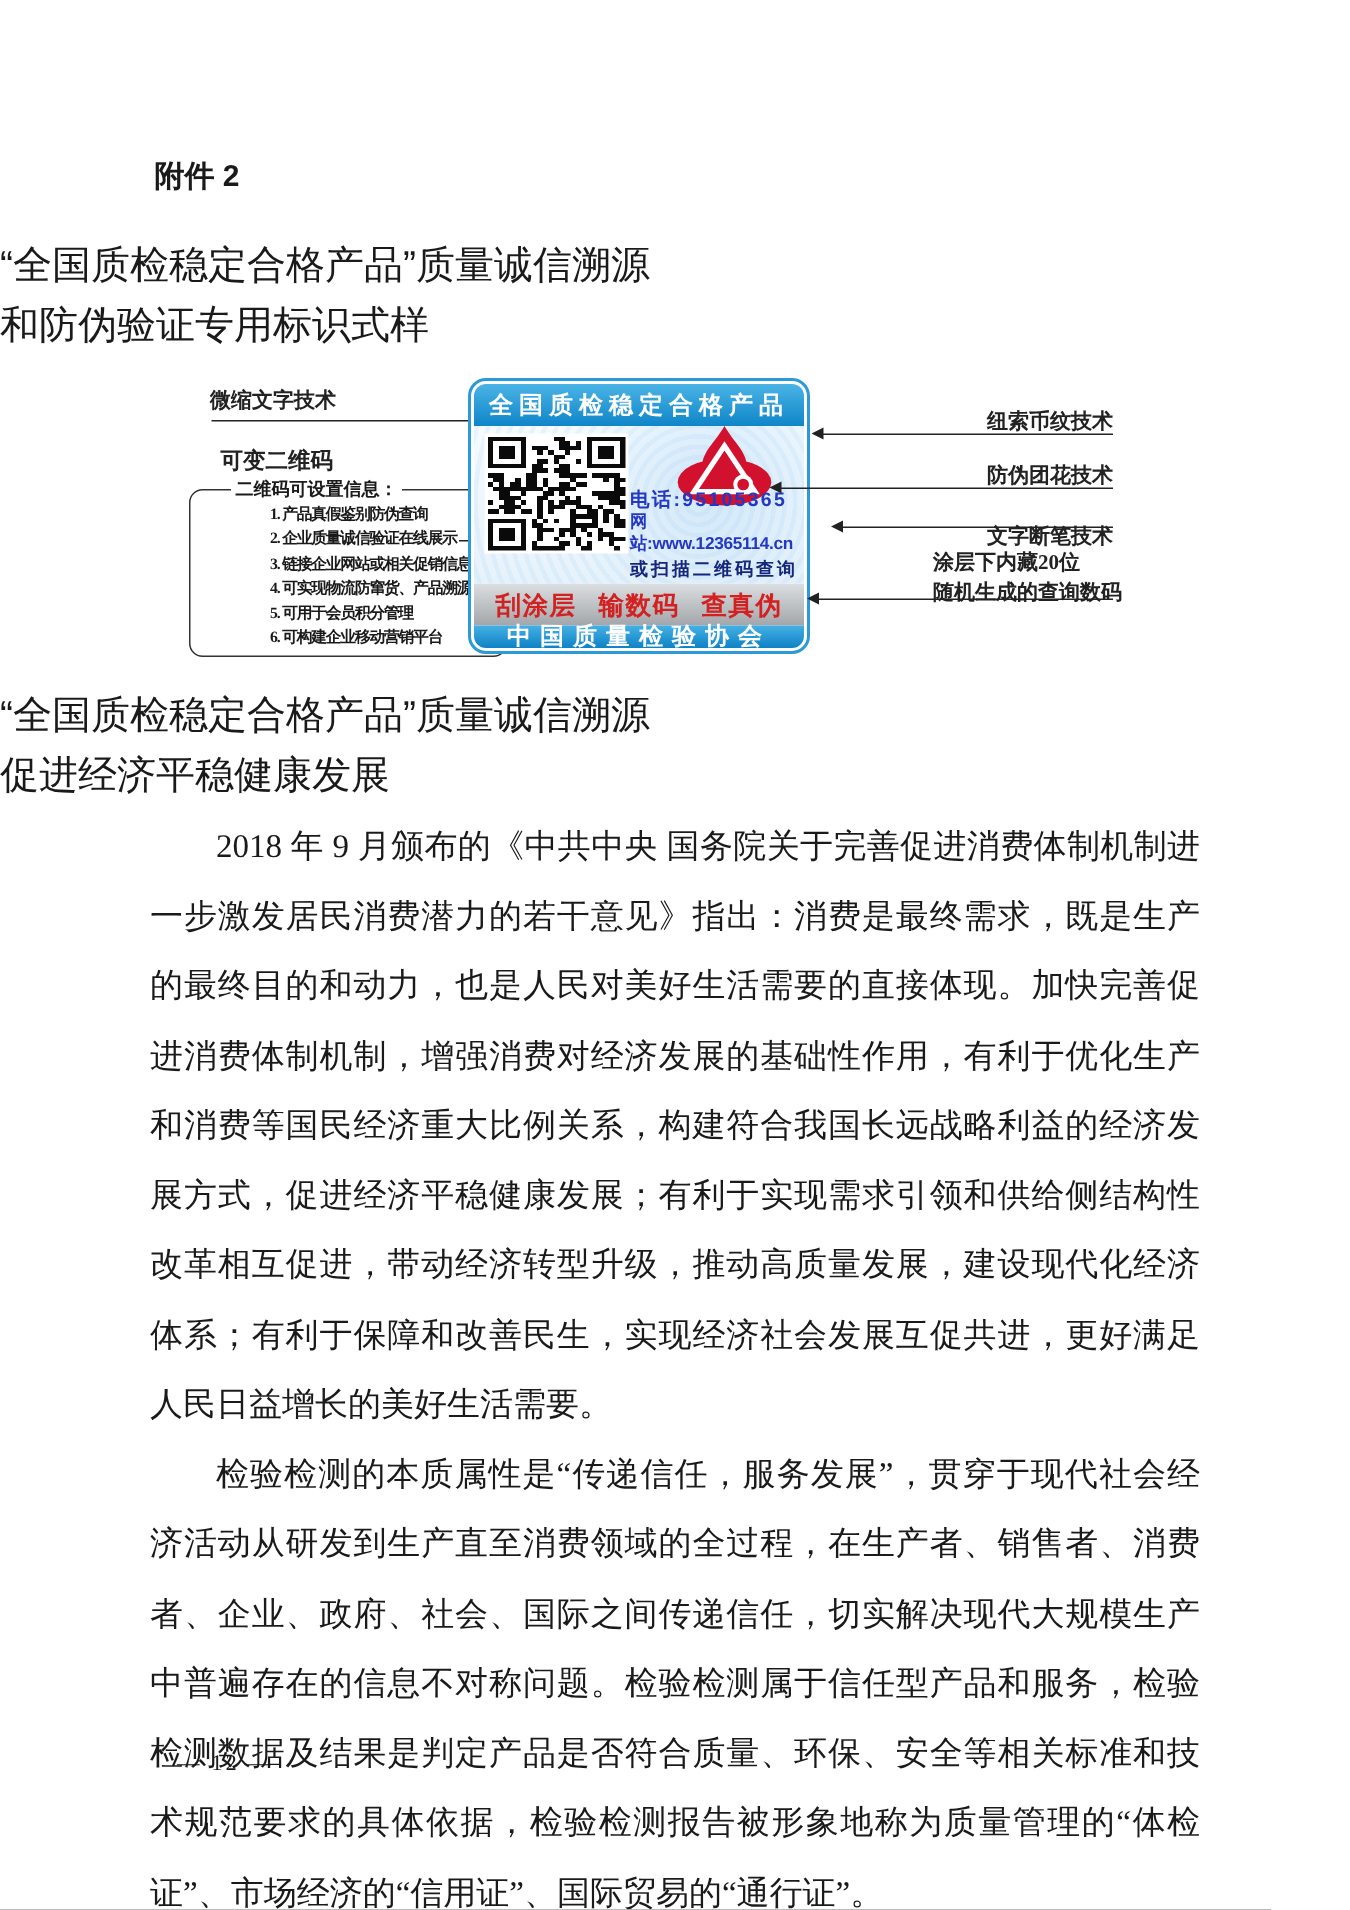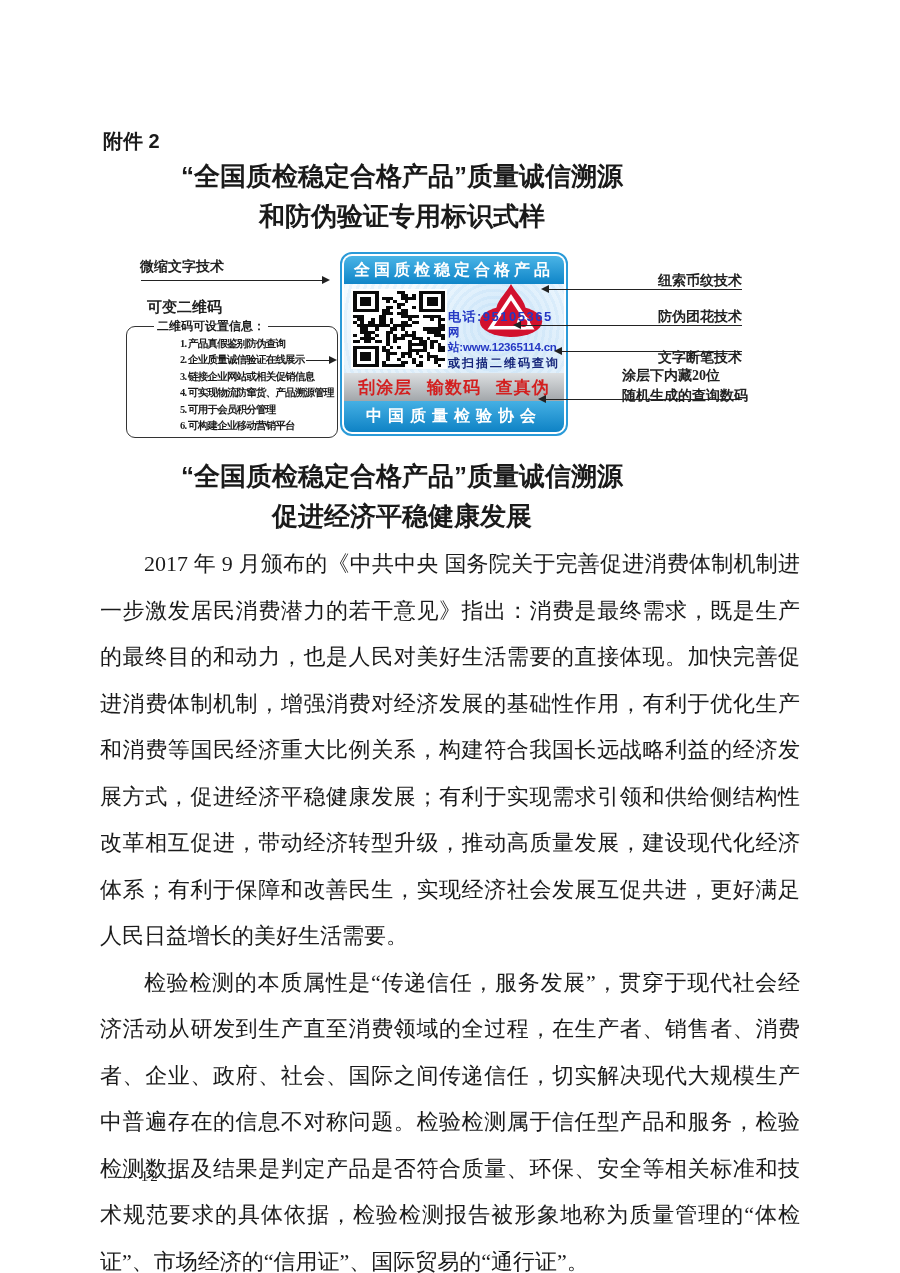--- a/index.html
+++ b/index.html
@@ -2,50 +2,50 @@
 <html><head>
 <meta charset="utf-8">
 <style>
   * { box-sizing: border-box; margin: 0; padding: 0; }
   html,body { background:#888; }
   .page {
     position: relative; width: 900px; height: 1273px;
     margin: 0 auto; background: #ffffff; overflow: hidden;
     font-family: "Liberation Serif", serif; color:#1a1a1a;
   }
-  .attachment { position:absolute; left:103px; top:128px; font-size:20px; font-family:"Liberation Sans",sans-serif; font-weight:600; }
-  .doc-title { position:absolute; left:0; width:804px; text-align:center;
-    font-family:"Liberation Sans",sans-serif; font-weight:bold; font-size:26px; line-height:40px; }
+  .attachment { position:absolute; left:103px; top:104px; font-size:20px; font-family:"Liberation Sans",sans-serif; font-weight:600; }
+  .doc-title { position:absolute; left:0; width:804px; text-align:left;
+    font-family:"Liberation Sans",sans-serif; font-weight:normal; font-size:26px; line-height:40px; }
   .title-style { top:156px; }
   .title-intro { top:456px; }
 
   
   .figure { position:absolute; left:0; top:248px; width:900px; height:205px;padding-left:35px; }
   .conn { position:absolute; height:0; border-top:1.6px solid #222; }
   .conn.arrow-right::after { content:""; position:absolute; right:-2px; top:-4.6px;
     border-top:4px solid transparent; border-bottom:4px solid transparent; border-left:8px solid #222; }
   .conn.arrow-left::before { content:""; position:absolute; left:-2px; top:-4.6px;
     border-top:4px solid transparent; border-bottom:4px solid transparent; border-right:8px solid #222; }
   .ann { position:absolute; font-size:14px; font-weight:600; color:#222; white-space:nowrap; }
   .ann-right { right:158px; text-align:right; }
   .qr-box { position:absolute; left:126px; top:70px; width:180px; border:1.5px solid #333;
     border-radius:9px; padding:1px 3px 3px 5px; background:#fff; }
   .qr-box legend { font-size:12px; font-weight:bold; padding:0 3px; margin-left:22px; white-space:nowrap; }
   .qr-box div { font-size:10.5px; letter-spacing:-0.8px; line-height:16.4px; font-weight:600; white-space:nowrap;margin-left:48px; }
 
   
-  .sticker { position:absolute; left:340px; top:4px; width:228px; height:184px;
+  .sticker { position:absolute; left:312px; top:4px; width:228px; height:184px;
     border:2px solid #2a9ad8; border-radius:12px; background:#fff; padding:2px; }
   .sticker-inner { width:100%; height:100%; border-radius:8px; overflow:hidden;
     display:flex; flex-direction:column; }
   .band { display:flex; align-items:center; justify-content:center; white-space:nowrap;
     font-family:"Liberation Sans",sans-serif; font-weight:bold; }
   .band-top { height:28px; background:linear-gradient(180deg,#4ab4e6,#0f85c8);
     color:#fff; font-size:16px; letter-spacing:4px; }
-  .band-bottom { height:31px; background:linear-gradient(180deg,#45b0e4,#0e82c5);
+  .band-bottom { height:15px; background:linear-gradient(180deg,#45b0e4,#0e82c5);
     color:#fff; font-size:16px; letter-spacing:6px; }
   .band-scratch { height:28px; background:linear-gradient(180deg,#dcdfe1,#a2a6aa);
     color:#d32020; font-size:17px; letter-spacing:1px; word-spacing:9px; }
   .sticker-mid { flex:1; position:relative;
     background:
       radial-gradient(circle at 72% 35%, rgba(140,195,240,.30), transparent 55%),
       repeating-radial-gradient(circle at 68% 48%, rgba(150,200,240,.14) 0 3px, transparent 3px 7px),
       linear-gradient(180deg,#f5fbff,#e6f2fb);
   }
   .qr-wrap { position:absolute; left:7px; top:5px; width:96px; height:80px; background:#fff; padding:2px; }
@@ -444,19 +444,19 @@
     </div>
     <div class="conn arrow-left" style="left:540px; top:151px; width:202px;"></div>
   </div>
 
   <div class="doc-title title-intro">
     <div>“全国质检稳定合格产品”质量诚信溯源</div>
     <div>促进经济平稳健康发展</div>
   </div>
 
   <div class="body-text">
-    <p>2017 年 9 月颁布的《中共中央 国务院关于完善促进消费体制机制进一步激发居民消费潜力的若干意见》指出：消费是最终需求，既是生产的最终目的和动力，也是人民对美好生活需要的直接体现。加快完善促进消费体制机制，增强消费对经济发展的基础性作用，有利于优化生产和消费等国民经济重大比例关系，构建符合我国长远战略利益的经济发展方式，促进经济平稳健康发展；有利于实现需求引领和供给侧结构性改革相互促进，带动经济转型升级，推动高质量发展，建设现代化经济体系；有利于保障和改善民生，实现经济社会发展互促共进，更好满足人民日益增长的美好生活需要。</p>
+    <p>2018 年 9 月颁布的《中共中央 国务院关于完善促进消费体制机制进一步激发居民消费潜力的若干意见》指出：消费是最终需求，既是生产的最终目的和动力，也是人民对美好生活需要的直接体现。加快完善促进消费体制机制，增强消费对经济发展的基础性作用，有利于优化生产和消费等国民经济重大比例关系，构建符合我国长远战略利益的经济发展方式，促进经济平稳健康发展；有利于实现需求引领和供给侧结构性改革相互促进，带动经济转型升级，推动高质量发展，建设现代化经济体系；有利于保障和改善民生，实现经济社会发展互促共进，更好满足人民日益增长的美好生活需要。</p>
     <p>检验检测的本质属性是“传递信任，服务发展”，贯穿于现代社会经济活动从研发到生产直至消费领域的全过程，在生产者、销售者、消费者、企业、政府、社会、国际之间传递信任，切实解决现代大规模生产中普遍存在的信息不对称问题。检验检测属于信任型产品和服务，检验检测数据及结果是判定产品是否符合质量、环保、安全等相关标准和技术规范要求的具体依据，检验检测报告被形象地称为质量管理的“体检证”、市场经济的“信用证”、国际贸易的“通行证”。</p>
 
   </div>
 
   <div class="page-number">— 12 —</div>
 </div>
 
 </body></html>

